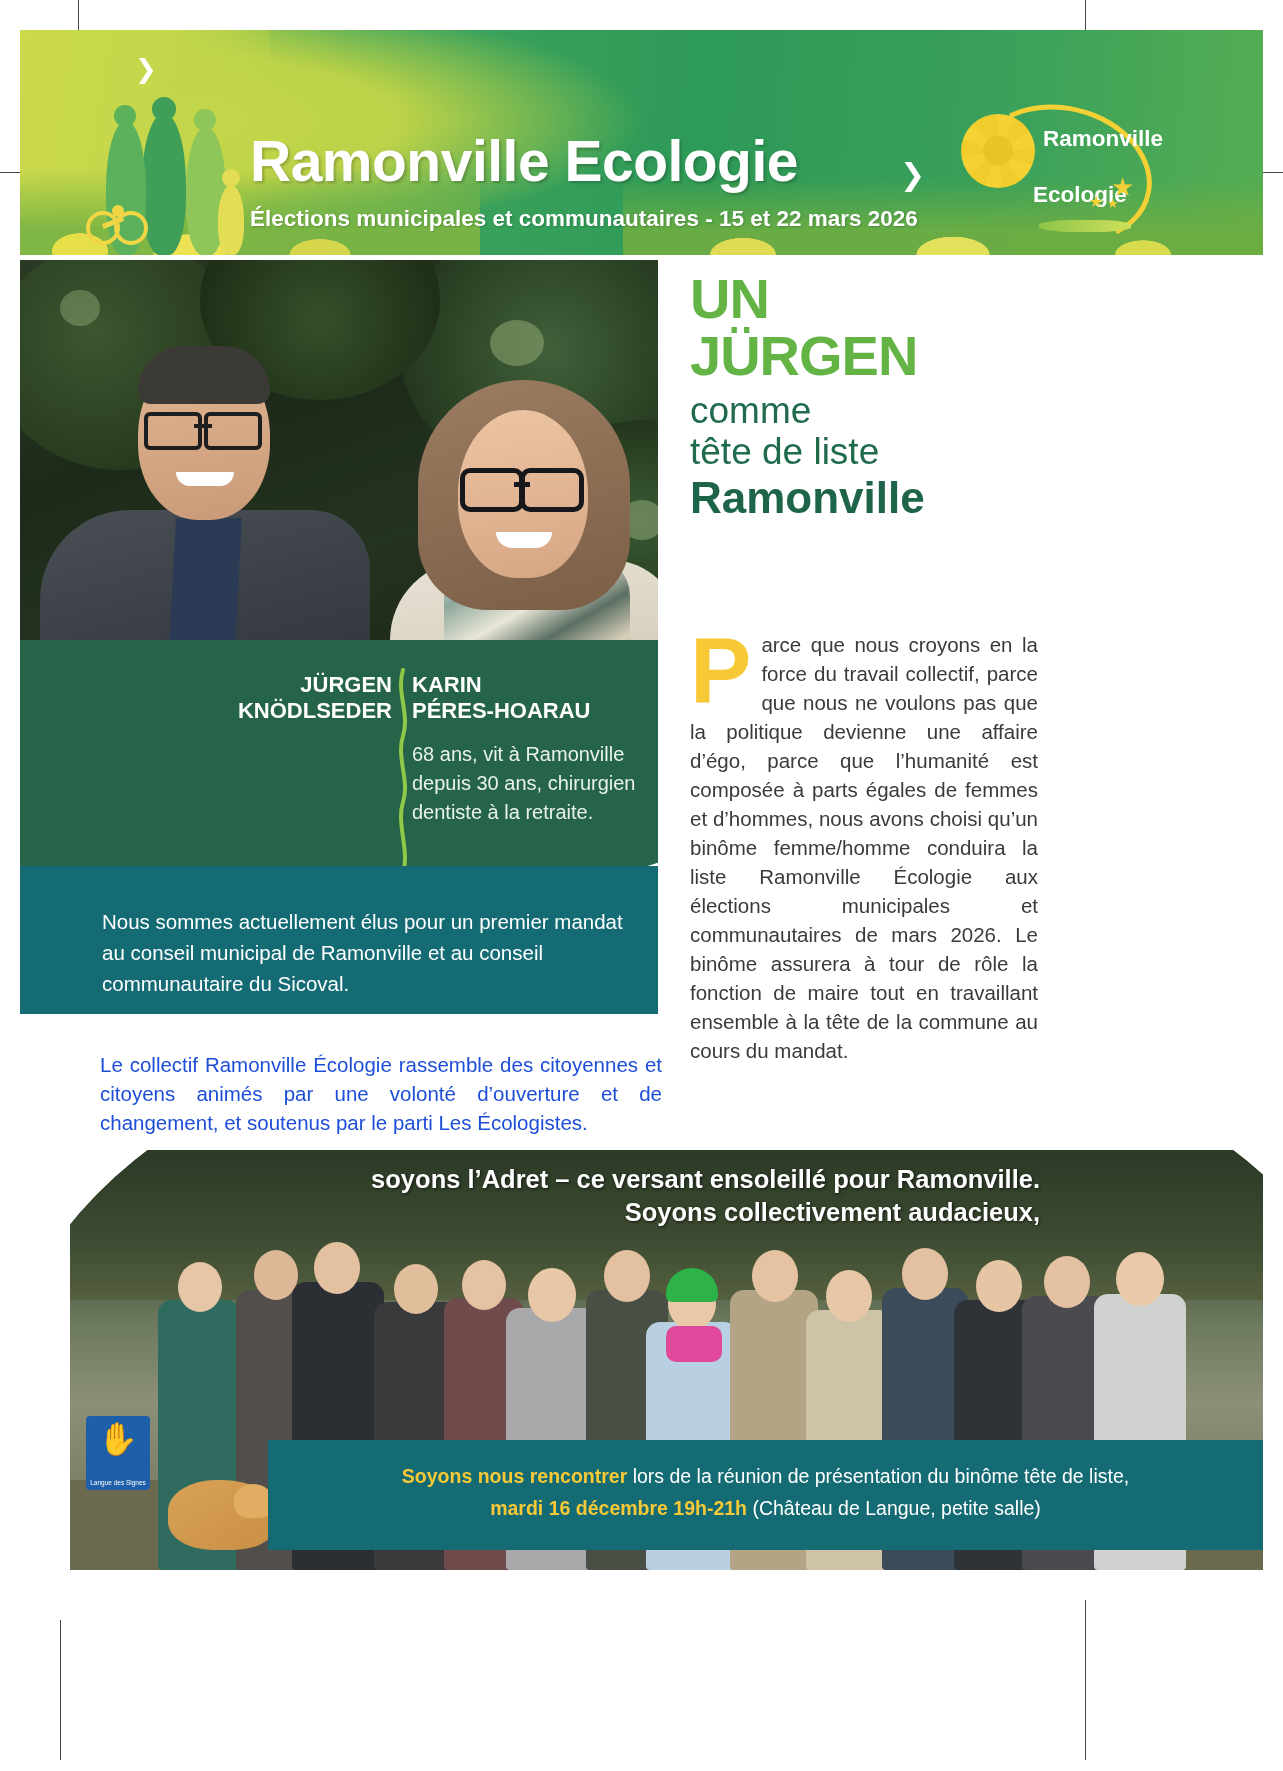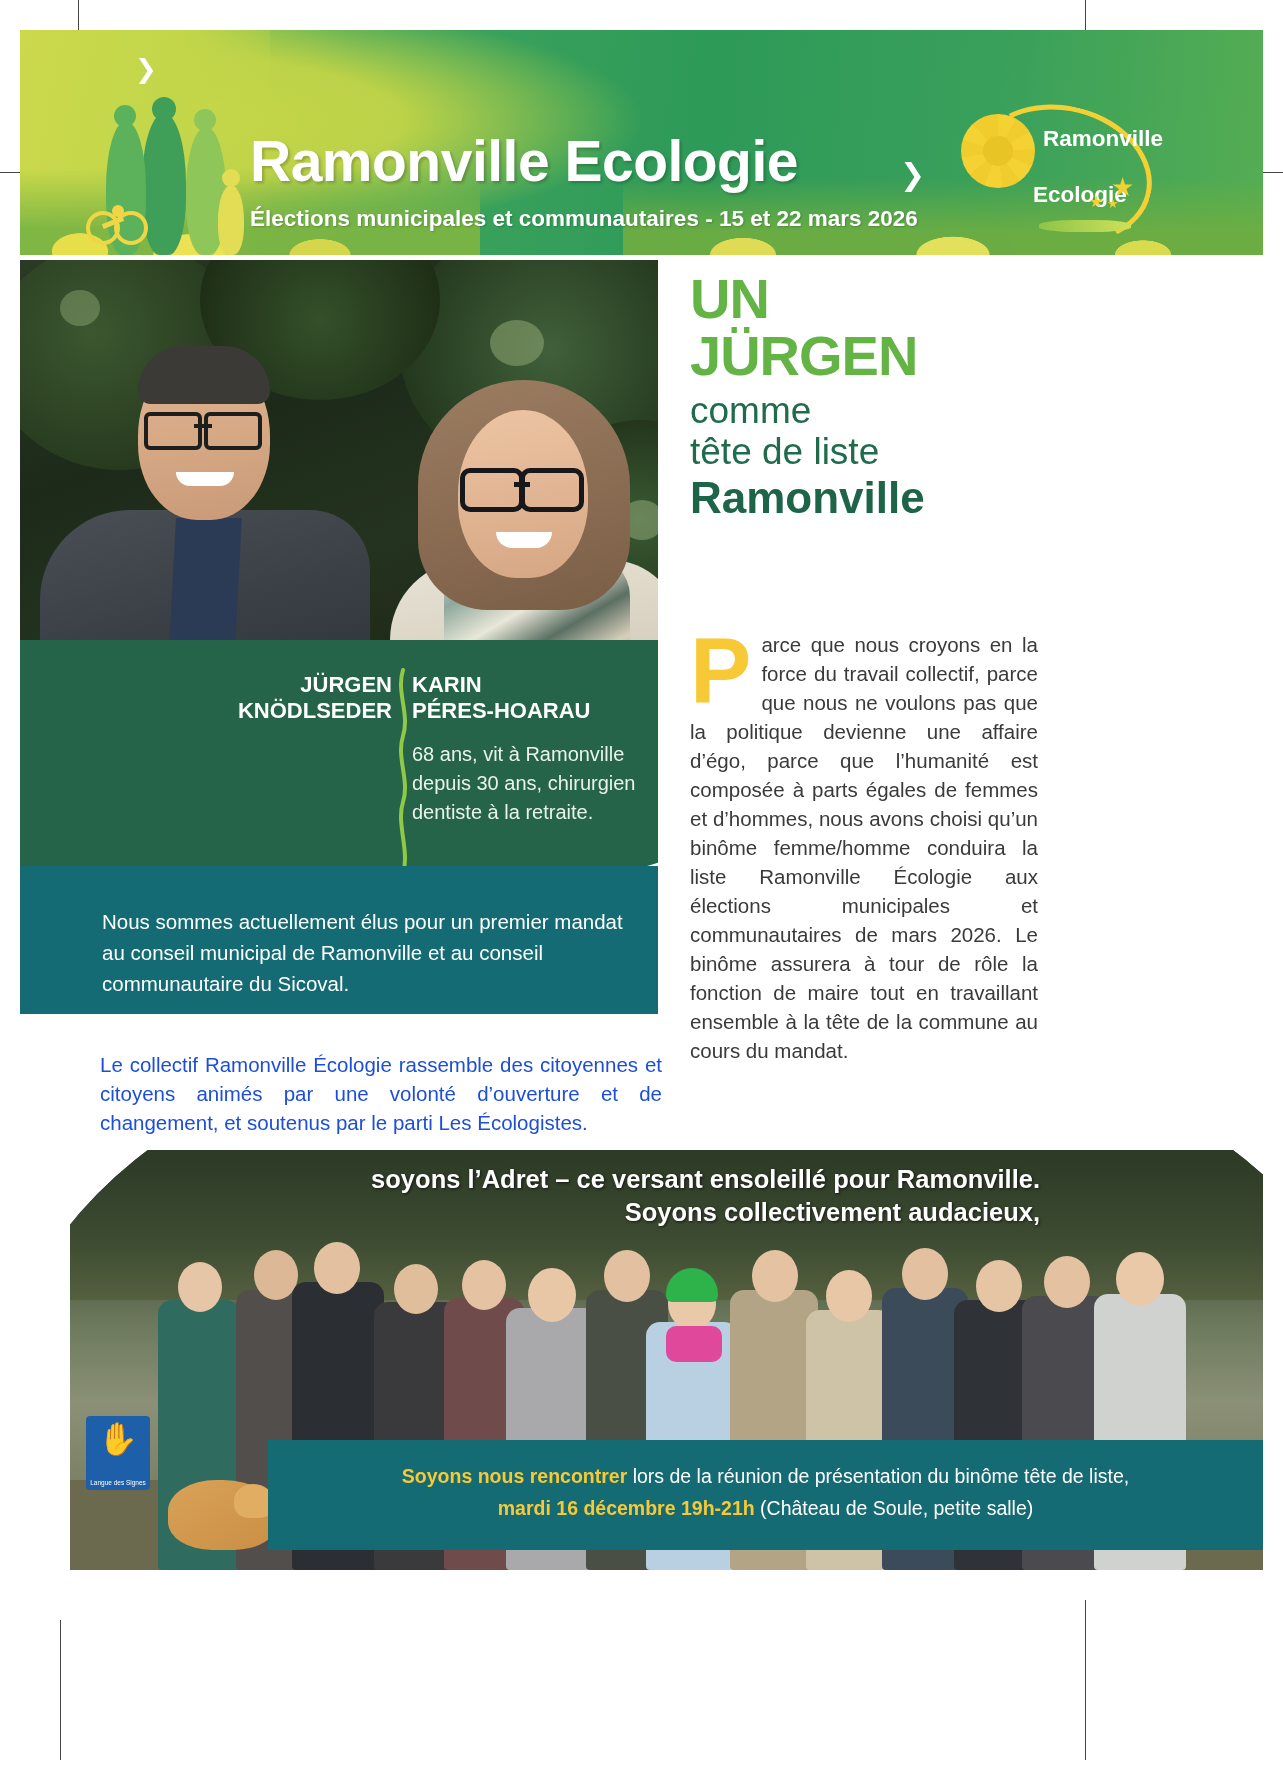--- a/index.html
+++ b/index.html
@@ -341,15 +341,15 @@
 </div>
 
 <div class="signs">
   <div class="hand">✋</div>
   <div class="lbl">Langue des Signes</div>
 </div>
 
 <div class="footer">
   <div class="ft">
     <span class="y">Soyons nous rencontrer</span><span> lors de la réunion de présentation du binôme tête de liste,</span><br>
-    <span class="y">mardi 16 décembre 19h-21h</span><span> (Château de Soule, petite salle)</span>
+    <span class="y">mardi 16 décembre 19h-21h</span><span> (Château de Langue, petite salle)</span>
   </div>
 </div>
 
 </body></html>

